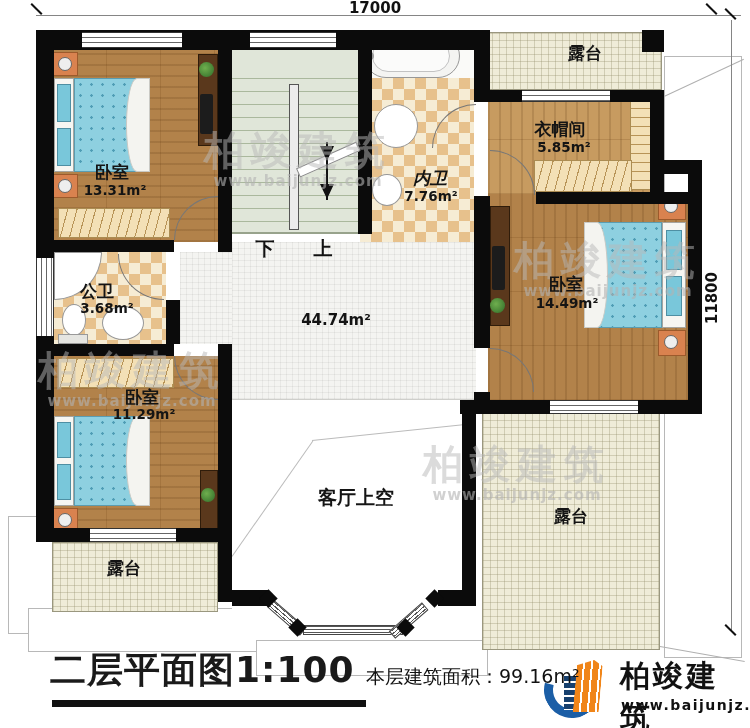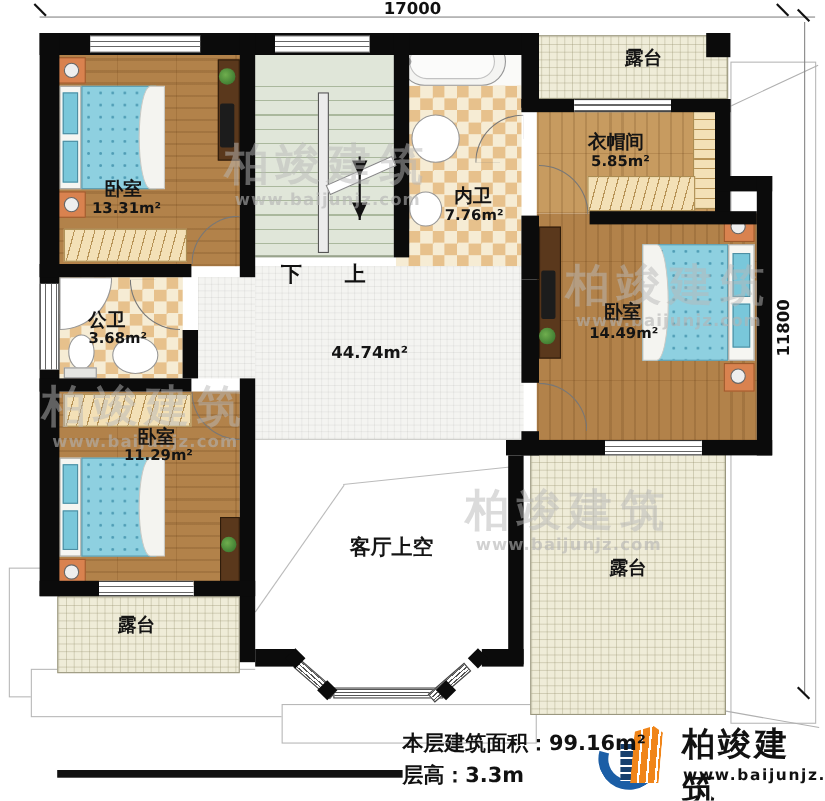--- a/index.html
+++ b/index.html
@@ -58,21 +58,21 @@
   .rlabel{transform:translate(-50%,-50%);font-size:17px;font-weight:700;color:#141414;white-space:nowrap;}
   .rarea{transform:translate(-50%,-50%);font-size:13.5px;font-weight:700;color:#141414;white-space:nowrap;}
   .slabel{transform:translate(-50%,-50%);font-size:19px;font-weight:700;color:#111;}
   .dim{font-size:15px;font-weight:700;color:#111;}
   .dimline{background:#858585;}
   .tick{width:15px;height:2px;background:#111;transform:rotate(45deg);}
   .wm{text-align:center;pointer-events:none;color:rgba(183,183,183,.5);font-weight:900;z-index:40;}
   .wm .t{font-size:40px;letter-spacing:7px;line-height:44px;}
   .wm .u{font-size:15px;letter-spacing:1px;color:rgba(178,178,178,.6);}
   .ft-title{font-size:36px;font-weight:700;color:#1a1a1a;letter-spacing:1px;}
-  .ft-info{font-size:19px;font-weight:700;color:#111;line-height:29px;white-space:nowrap;}
+  .ft-info{font-size:19px;font-weight:400;color:#111;line-height:29px;white-space:nowrap;}
   .brandname{font-size:30px;font-weight:900;color:#111;letter-spacing:3px;}
   .brandurl{font-size:14px;font-weight:700;color:#111;letter-spacing:1.5px;}
   .lbl{z-index:50;}
 </style>
 </head>
 <body>
 
 <div id="stage">
 
   <div class="apron" style="left:664px;top:56px;width:78px;height:602px;"></div>
@@ -228,21 +228,21 @@
     <div class="t" style="position:static;">柏竣建筑</div>
     <div class="u" style="position:static;">www.baijunjz.com</div>
   </div>
   <div class="wm" style="left:382px;top:442px;width:270px;">
     <div class="t" style="position:static;">柏竣建筑</div>
     <div class="u" style="position:static;">www.baijunjz.com</div>
   </div>
 
   <div class="rlabel lbl" style="left:112px;top:172px;">卧室</div>
   <div class="rarea lbl" style="left:115px;top:190px;">13.31m²</div>
-  <div class="rlabel lbl" style="left:430px;top:178px;">内卫</div>
+  <div class="rlabel lbl" style="left:430px;top:178px;font-style:italic;">内卫</div>
   <div class="rarea lbl" style="left:431px;top:196px;">7.76m²</div>
   <div class="rlabel lbl" style="left:560px;top:129px;">衣帽间</div>
   <div class="rarea lbl" style="left:564px;top:147px;">5.85m²</div>
   <div class="rlabel lbl" style="left:566px;top:284px;">卧室</div>
   <div class="rarea lbl" style="left:567px;top:303px;">14.49m²</div>
   <div class="rlabel lbl" style="left:97px;top:291px;">公卫</div>
   <div class="rarea lbl" style="left:107px;top:308px;">3.68m²</div>
   <div class="rlabel lbl" style="left:142px;top:397px;">卧室</div>
   <div class="rarea lbl" style="left:144px;top:414px;">11.29m²</div>
   <div class="rarea lbl" style="left:336px;top:320px;font-size:15px;">44.74m²</div>
@@ -255,23 +255,23 @@
 
   <div class="dimline" style="left:36px;top:15px;width:705px;height:1px;"></div>
   <div class="tick" style="left:29px;top:8px;"></div>
   <div class="tick" style="left:704px;top:8px;"></div>
   <div class="dim lbl" style="left:340px;top:-1px;width:70px;text-align:center;">17000</div>
   <div class="dimline" style="left:731px;top:20px;width:1px;height:612px;"></div>
   <div class="tick" style="left:723px;top:13px;"></div>
   <div class="tick" style="left:723px;top:629px;"></div>
   <div class="dim lbl" style="left:703px;top:272px;writing-mode:vertical-rl;transform:rotate(180deg);">11800</div>
 
+  <div class="ft-title lbl" style="left:50px;top:646px;">二层平面图1:100</div>
   <div style="left:52px;top:700px;width:314px;height:7px;background:#111;"></div>
   <div class="ft-info lbl" style="left:366px;top:662px;">本层建筑面积：99.16m²</div>
-  <div class="ft-info lbl" style="left:366px;top:691px;">层高：3.3m</div>
 
   <div style="left:542px;top:650px;width:76px;height:76px;">
     <div style="left:2px;top:12px;width:56px;height:56px;border:9px solid transparent;border-left-color:#1b5ea6;border-bottom-color:#1b5ea6;border-radius:50%;transform:rotate(-30deg);"></div>
     <div style="left:22px;top:26px;width:12px;height:34px;background:repeating-linear-gradient(180deg,#17406e 0 5px,#fff 5px 7px);"></div>
     <div style="left:33px;top:10px;width:26px;height:52px;background:repeating-linear-gradient(90deg,#f08519 0 6px,#fff 6px 8px);transform:skewX(-5deg);clip-path:polygon(0 10%,65% 0,100% 12%,100% 100%,0 100%);"></div>
   </div>
   <div class="brandname lbl" style="left:620px;top:656px;">柏竣建筑</div>
   <div class="brandurl lbl" style="left:621px;top:697px;">www.baijunjz.com</div>
 
 </div>

